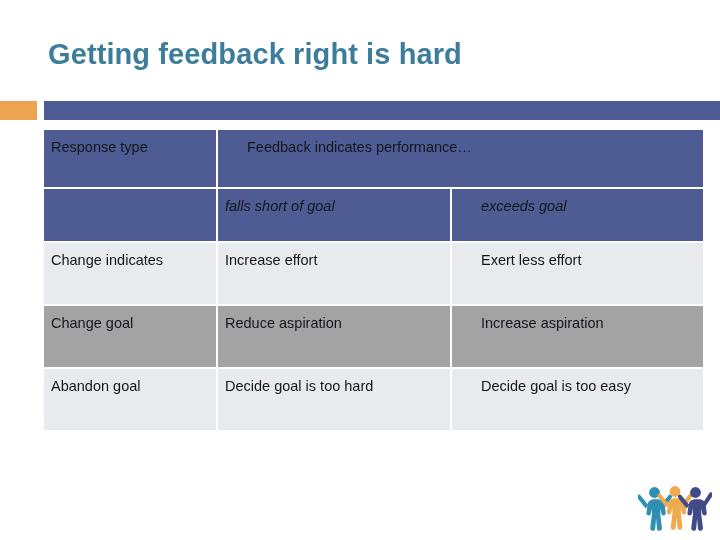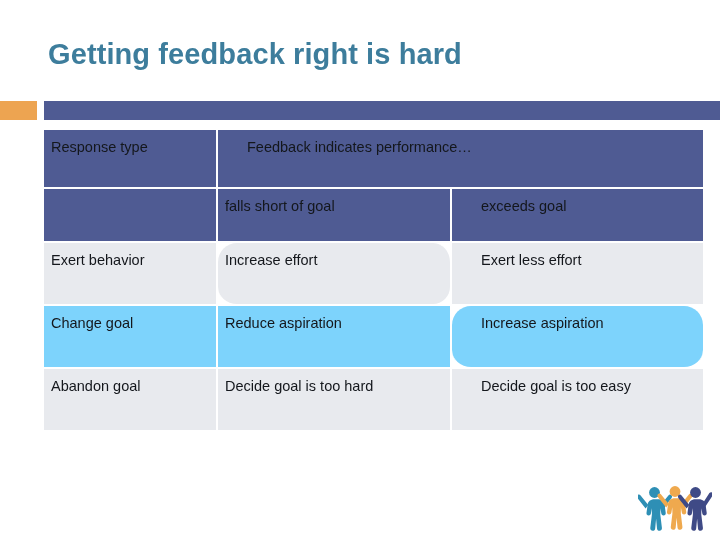--- a/index.html
+++ b/index.html
@@ -99,27 +99,28 @@
     margin-left: 24px;
   }
   .hdr-cell-span {
     text-align: center;
   }
   .hdr-sub {
     background: #4F5B93;
     color: #FFFFFF;
     font-weight: 400;
     height: 36px;
+    font-style: italic;
   }
 
   
   .row-light td { background: #E8EAEE; height: 45px; }
-  .row-dark  td { background: #7dd3fc; height: 45px; }
-
-  .bold-cell { font-weight: bold; border-radius: 19px; }
+  .row-dark  td { background: #a3a3a3; height: 45px; }
+
+  .bold-cell { font-weight: bold; }
 
   
   #figures-logo {
     position: absolute;
     right: 8px;
     bottom: 6px;
     width: 74px;
     height: 52px;
   }
 </style>
@@ -146,21 +147,21 @@
     </tr>
     <tr>
       <th class="hdr-sub"></th>
       <th class="hdr-sub">falls short of goal</th>
       <th class="hdr-sub">exceeds goal</th>
     </tr>
   </thead>
   <tbody id="table-body">
 
   <tr class="row-light">
-        <td>Exert behavior</td>
+        <td>Change indicates</td>
         <td class="bold-cell">Increase effort</td>
         <td>Exert less effort</td>
       </tr>
       <tr class="row-dark">
         <td>Change goal</td>
         <td>Reduce aspiration</td>
         <td class="bold-cell">Increase aspiration</td>
       </tr>
       <tr class="row-light">
         <td>Abandon goal</td>

